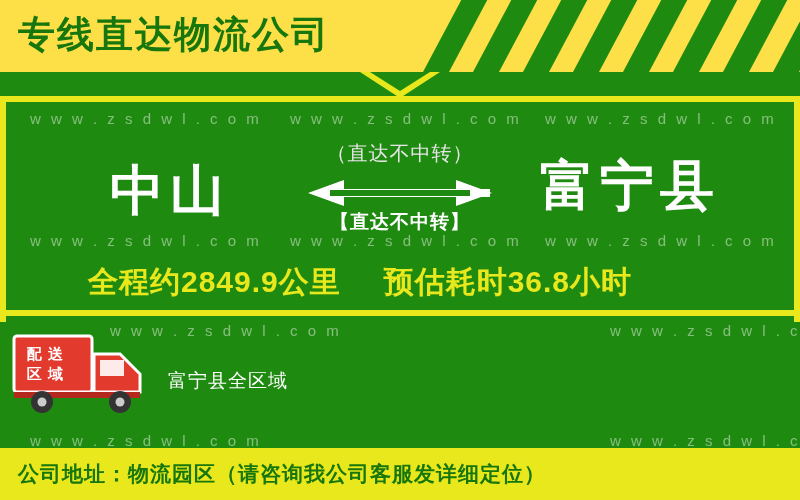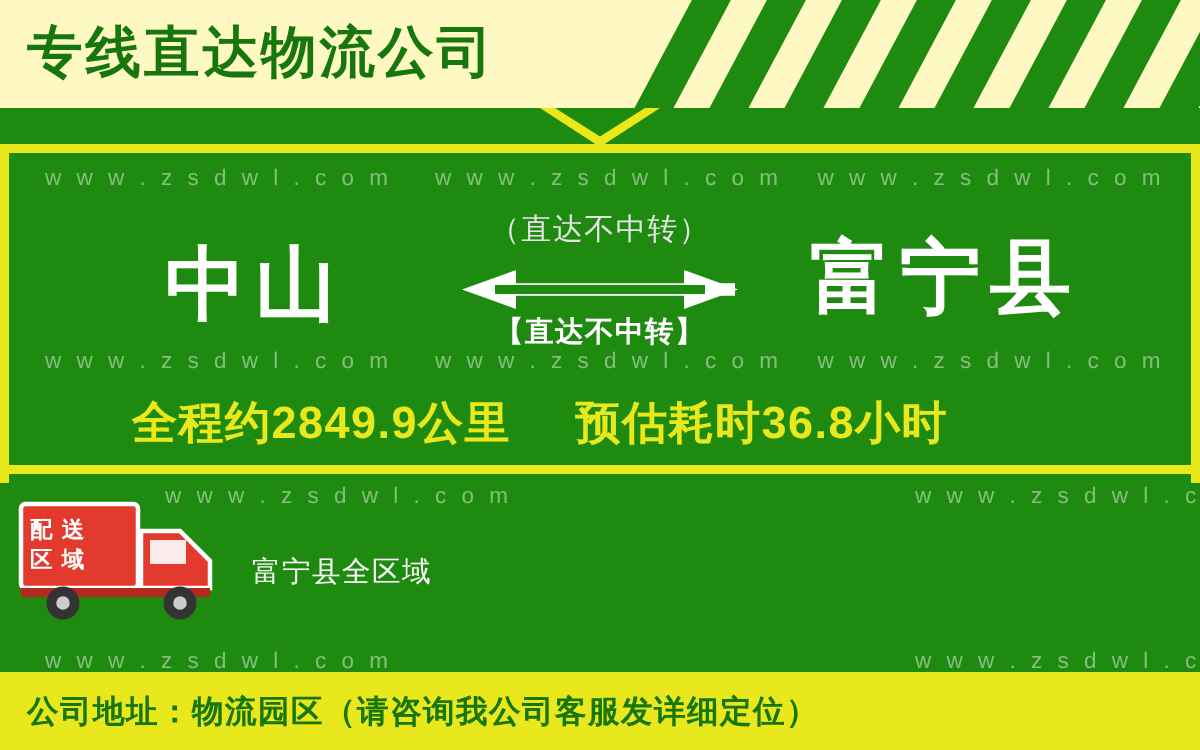--- a/index.html
+++ b/index.html
@@ -37,21 +37,21 @@
     font-family: "Liberation Sans", sans-serif;
     white-space: nowrap;
   }
 
   
   .top-band {
     position: absolute;
     left: 0; top: 0;
     width: 800px;
     height: 72px;
-    background: #fef9c3;
+    background: #fde047;
     z-index: 3;
   }
   .top-title {
     position: absolute;
     left: 18px;
     top: 10px;
     font-size: 37px;
     font-weight: bold;
     color: #17760c;
     letter-spacing: 2px;
@@ -196,21 +196,21 @@
     position: absolute;
     left: 20px;
     top: 14px;
     width: 44px;
     height: 42px;
     color: #ffffff;
     font-size: 15px;
     font-weight: bold;
     line-height: 20px;
     letter-spacing: 1px;
-    text-align: left;
+    text-align: right;
     z-index: 5;
   }
   .coverage {
     position: absolute;
     left: 168px;
     top: 38px;
     font-size: 19px;
     color: #ffffff;
     letter-spacing: 1px;
     white-space: nowrap;

